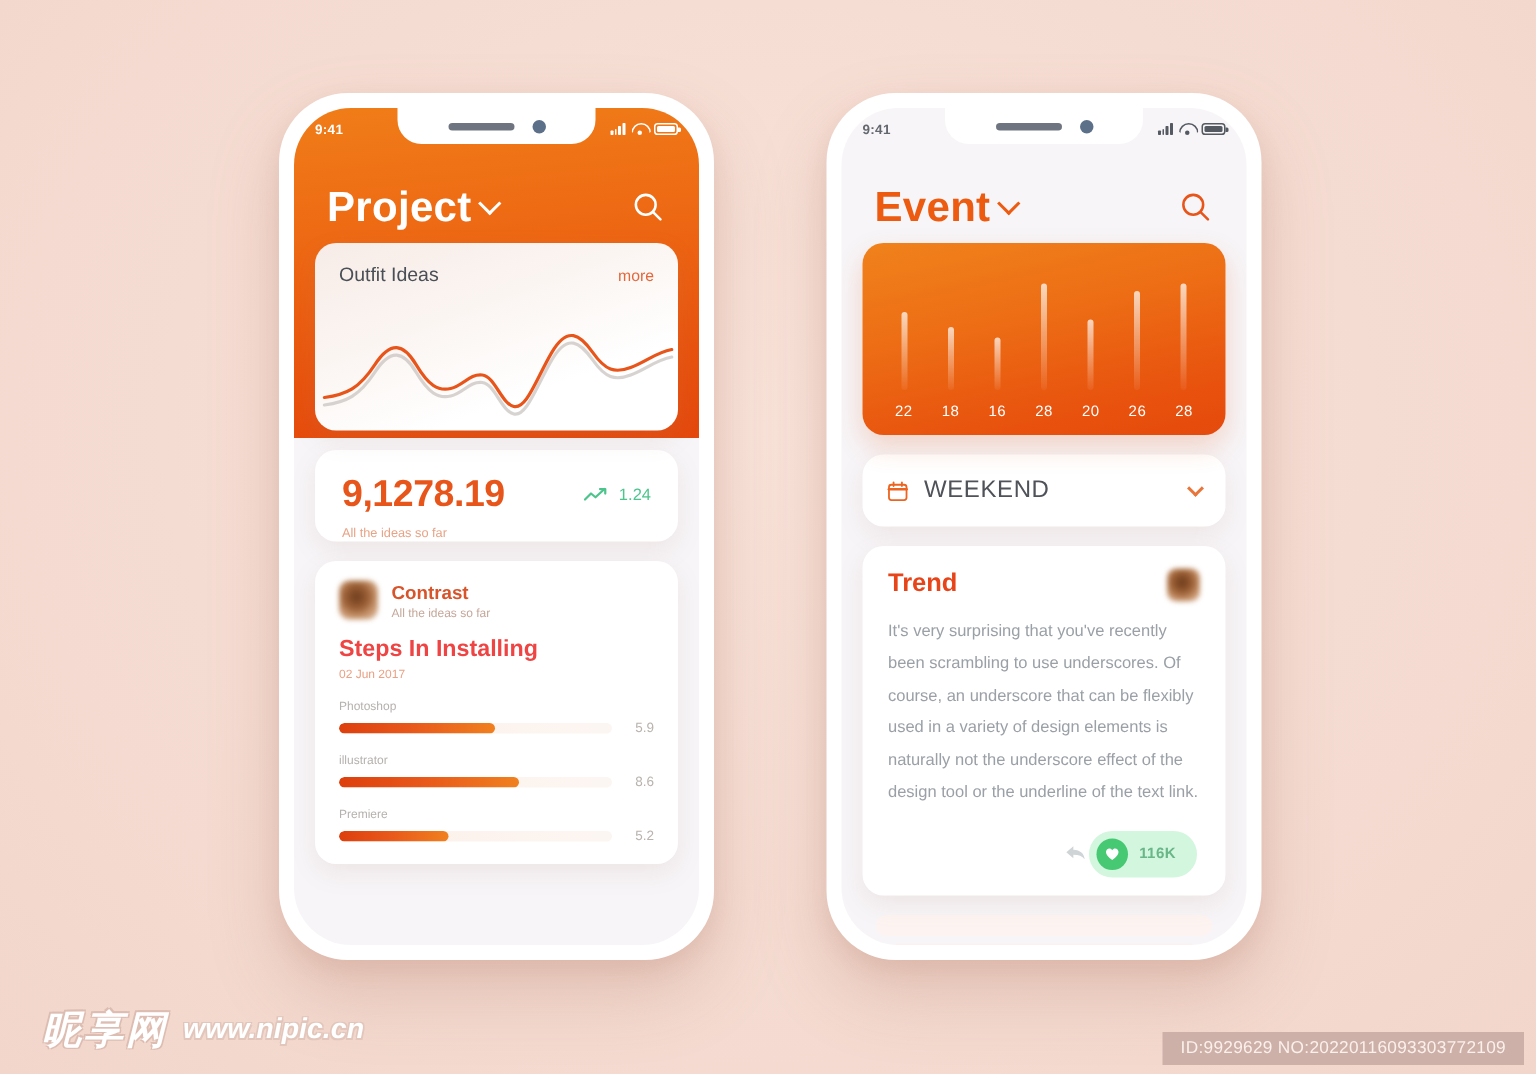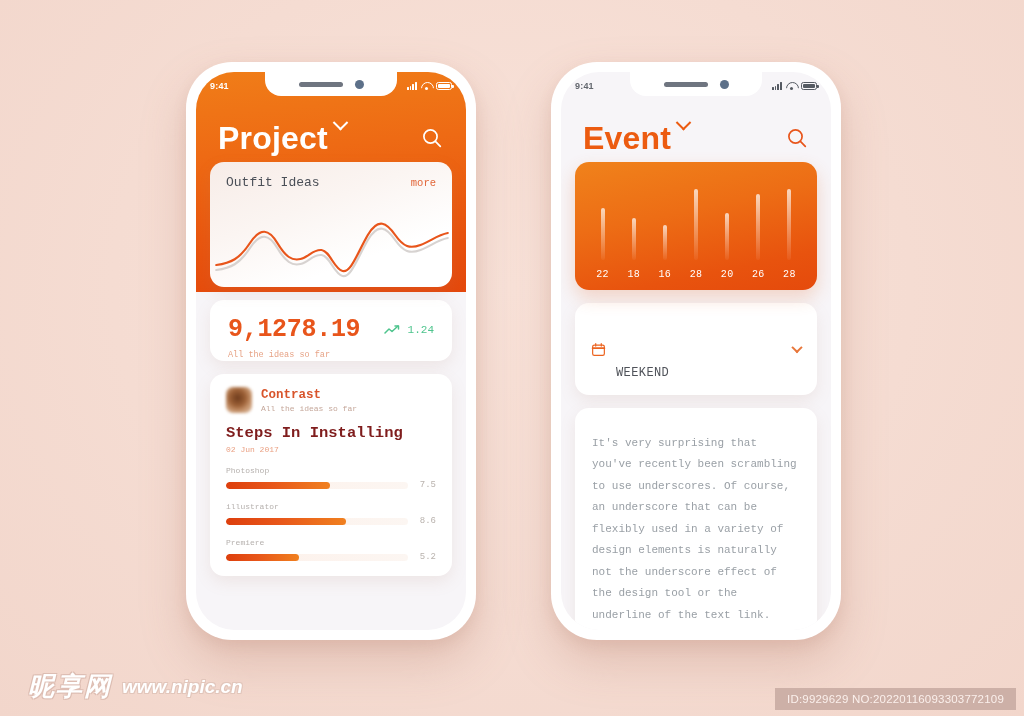--- a/index.html
+++ b/index.html
@@ -153,22 +153,23 @@
     top: 44px; left: 0; right: 0;
     height: 44px;
     display: flex;
     align-items: center;
     justify-content: space-between;
     padding: 0 22px;
     z-index: 20;
   }
   .appbar-title {
     display: flex;
+    align-items: center;
     gap: 7px;
-    font-size: 32px;
+    font-size: 28px;
     font-weight: bold;
     letter-spacing: .2px;
   }
   .title-white { color: #ffffff; }
   .title-orange { color: #ec5b10; }
 
   .chev {
     width: 11px; height: 11px;
     border-right: 2.6px solid currentColor;
     border-bottom: 2.6px solid currentColor;
@@ -182,21 +183,20 @@
   }
 
   .search-ico { width: 24px; height: 24px; }
   .search-ico svg { display: block; width: 100%; height: 100%; }
 
   .content {
     position: absolute;
     top: 90px; left: 0; right: 0; bottom: 0;
     z-index: 15;
     padding: 0 14px;
-    font-family: Liberation Mono, monospace;
   }
 
   .card {
     background: #ffffff;
     border-radius: 14px;
     box-shadow: 0 6px 16px rgba(180, 130, 110, 0.13);
     margin-bottom: 13px;
     overflow: hidden;
   }
 
@@ -273,21 +273,21 @@
   }
   .post-sub {
     font-size: 8px;
     color: #c5a79a;
     margin-top: 1px;
   }
   .post-title {
     margin-top: 11px;
     font-size: 15.5px;
     font-weight: bold;
-    color: #7f1d1d;
+    color: #ef4444;
   }
   .post-date {
     margin-top: 3px;
     font-size: 8px;
     color: #eaa184;
   }
 
   .skill { margin-top: 12px; }
   .skill-label {
     font-size: 8px;
@@ -364,24 +364,23 @@
   .select-card {
     display: flex;
     align-items: center;
     padding: 15px 16px;
     gap: 10px;
   }
   .cal-ico { width: 15px; height: 15px; flex: none; }
   .cal-ico svg { display: block; width: 100%; height: 100%; }
   .select-label {
     flex: 1;
-    font-size: 12px;
+    font-size: 16px;
     color: #4f5259;
     letter-spacing: .4px;
-    margin-top: 48px;
   }
   .select-chev { color: #e8763a; }
 
   .trend-card { padding: 15px 17px 12px 17px; position: relative; }
   .trend-head {
     display: flex;
     align-items: flex-start;
     justify-content: space-between;
   }
   .trend-title {
@@ -574,21 +573,21 @@
           </div>
           <div class="post-title">Steps In Installing</div>
           <div class="post-date">02 Jun 2017</div>
 
           <div class="skill">
             <div class="skill-label">Photoshop</div>
             <div class="skill-row">
               <div class="track">
                 <div class="fill" style="width:57%"></div>
               </div>
-              <div class="skill-val">7.5</div>
+              <div class="skill-val">5.9</div>
             </div>
           </div>
 
           <div class="skill">
             <div class="skill-label">illustrator</div>
             <div class="skill-row">
               <div class="track">
                 <div class="fill" style="width:66%"></div>
               </div>
               <div class="skill-val">8.6</div>
@@ -691,20 +690,24 @@
               <line x1="2.2" y1="8.2" x2="17.8" y2="8.2" stroke-width="2.4"></line>
               <line x1="6.3" y1="2.2" x2="6.3" y2="5.4"></line>
               <line x1="13.7" y1="2.2" x2="13.7" y2="5.4"></line>
             </svg>
           </span>
           <span class="select-label">WEEKEND</span>
           <span class="chev-sm select-chev"></span>
         </div>
 
         <div class="card trend-card">
+          <div class="trend-head">
+            <div class="trend-title">Trend</div>
+            <div class="avatar-sm"></div>
+          </div>
           <div class="trend-body">It's very surprising that you've recently been scrambling to use underscores. Of course, an underscore that can be flexibly used in a variety of design elements is naturally not the underscore effect of the design tool or the underline of the text link.</div>
           <div class="trend-actions">
             <span class="reply-ico">
               <svg viewBox="0 0 20 20" fill="currentColor">
                 <path d="M8.4 4.6 L3.2 9.1 L8.4 13.6 L8.4 10.9 C12.4 10.9 15.1 11.8 16.8 14.2 C16.4 10.2 13.6 7.6 8.4 7.3 Z"></path>
               </svg>
             </span>
             <span class="like-pill">
               <span class="heart-circle">
                 <svg viewBox="0 0 20 20" fill="#ffffff">

